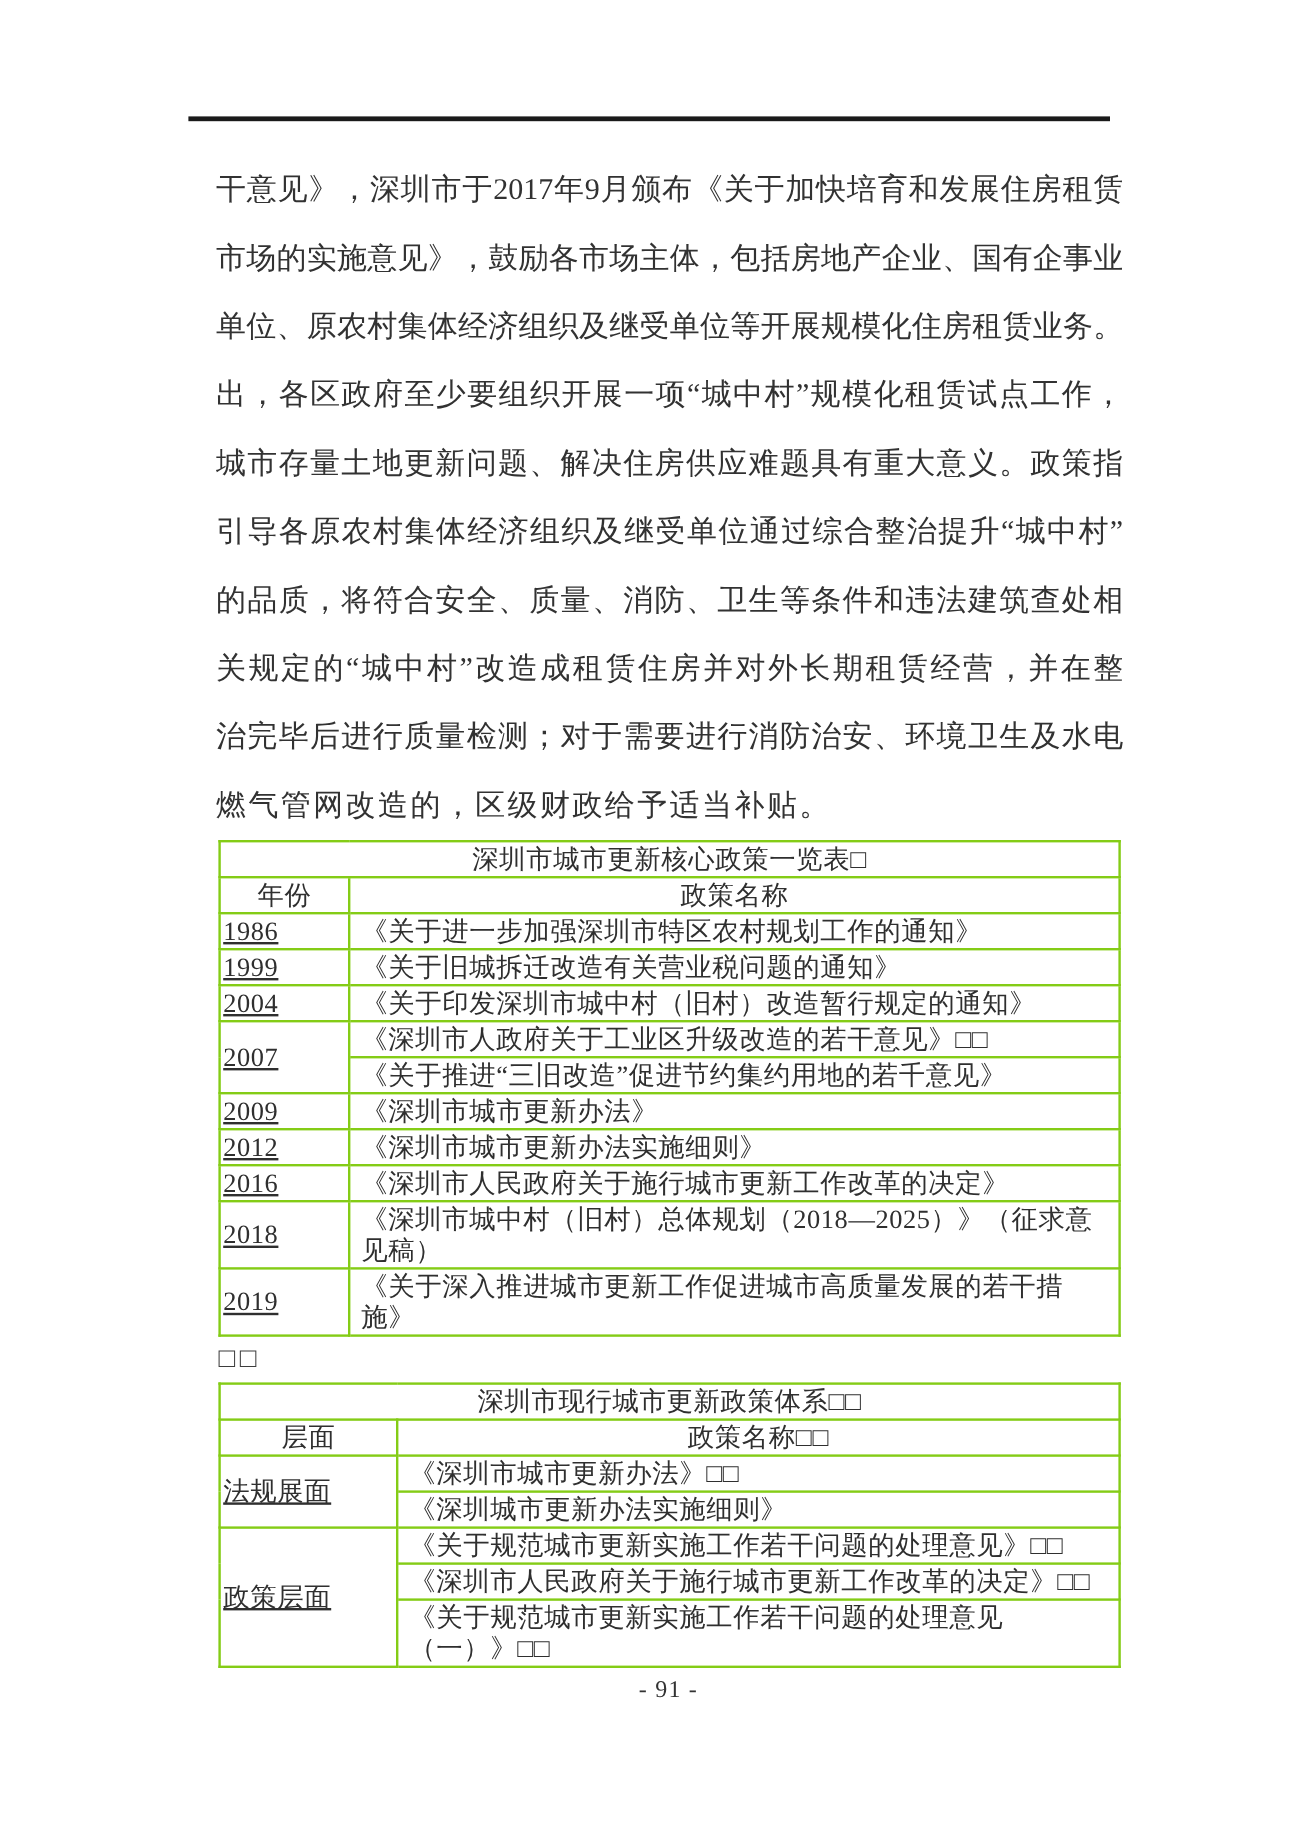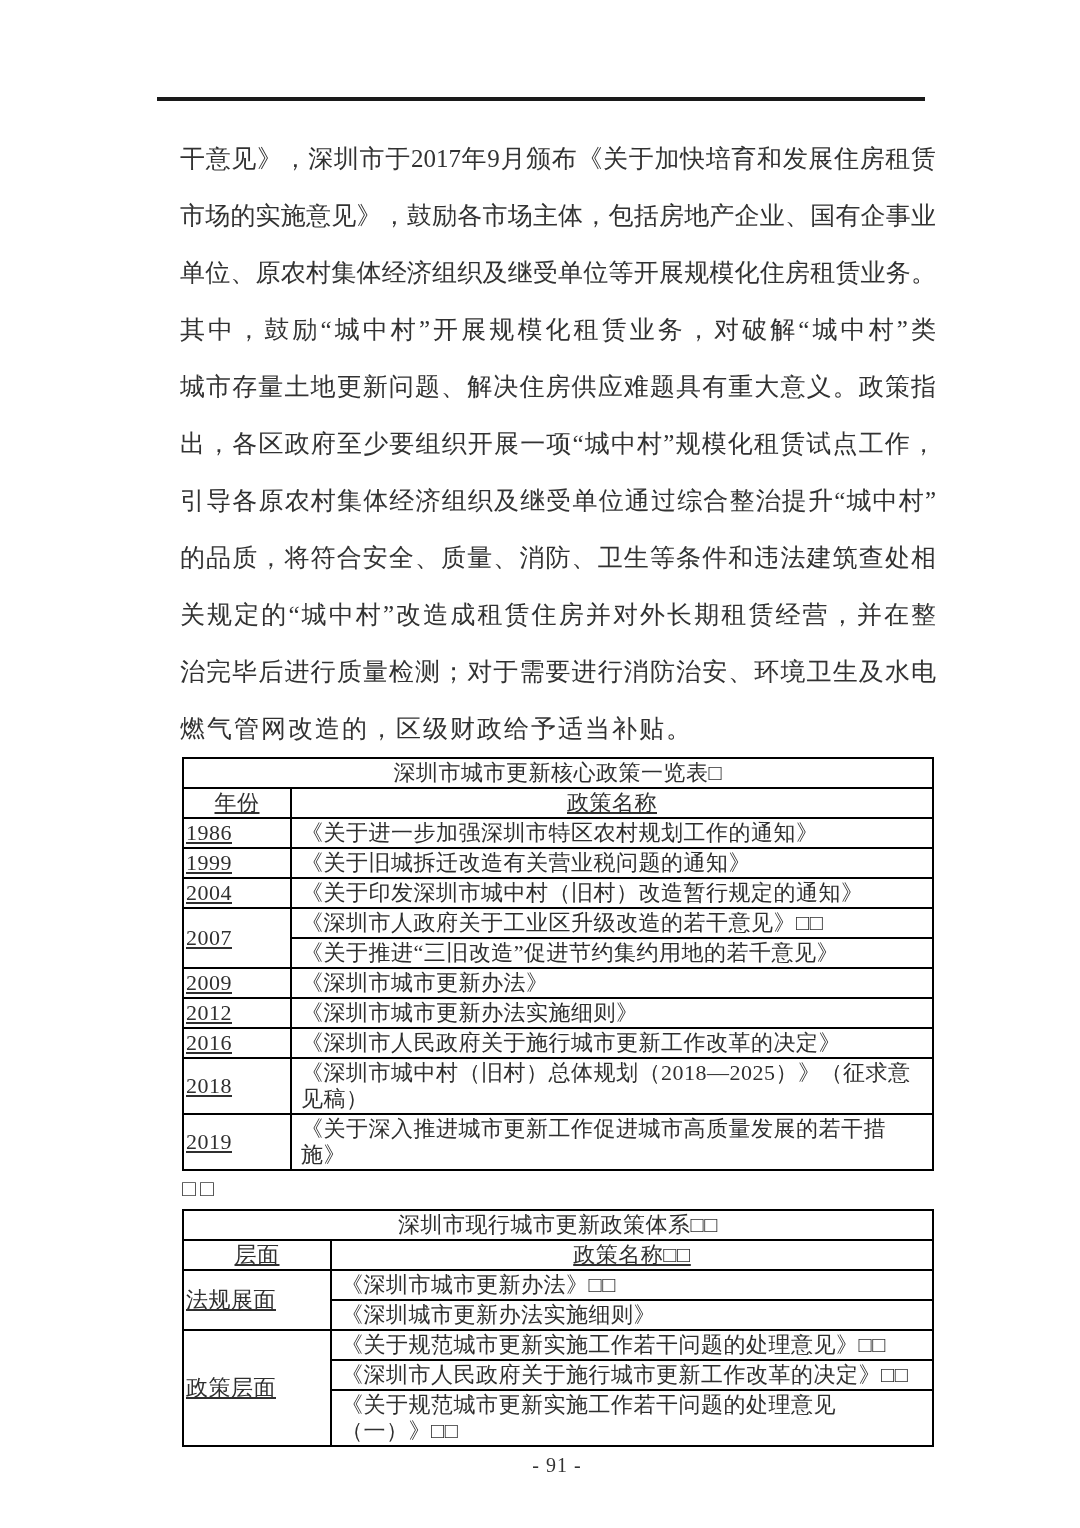--- a/index.html
+++ b/index.html
@@ -47,32 +47,32 @@
     text-align-last: left;
     letter-spacing: 2px;
   }
   table.tbl {
     border-collapse: collapse;
     width: 750px;
     table-layout: fixed;
     margin: 0;
   }
   table.tbl td {
-    border: 2px solid #000000;
+    border: 2px solid #84cc16;
     font-size: 22px;
     color: #2f2f2f;
     line-height: 26px;
     padding: 1px 9px;
     vertical-align: middle;
     letter-spacing: 0.5px;
     word-break: break-all;
   }
   table.tbl tr { height: 29px; }
   table.tbl td.title-cell { text-align: center; }
-  table.tbl td.hdr { text-align: center; text-decoration: underline; }
+  table.tbl td.hdr { text-align: center; }
   table.tbl td.year-cell { padding: 1px 2px; text-decoration: underline; }
   table.tbl td.pol { text-align: left; margin-top: 24px; }
   .boxes {
     font-size: 23px;
     color: #3d3d3d;
     letter-spacing: 4px;
     margin: 3px 0 5px 0;
     line-height: 30px;
   }
   .pagenum {
@@ -89,23 +89,22 @@
 <div>
 
   <div class="top-rule"></div>
 
   <div class="content">
 
     <div class="para">
       <div class="line">干意见》，深圳市于2017年9月颁布《关于加快培育和发展住房租赁</div>
       <div class="line">市场的实施意见》，鼓励各市场主体，包括房地产企业、国有企事业</div>
       <div class="line">单位、原农村集体经济组织及继受单位等开展规模化住房租赁业务。</div>
-      <div class="line">其中，鼓励“城中村”开展规模化租赁业务，对破解“城中村”类</div>
+      <div class="line">出，各区政府至少要组织开展一项“城中村”规模化租赁试点工作，</div>
       <div class="line">城市存量土地更新问题、解决住房供应难题具有重大意义。政策指</div>
-      <div class="line">出，各区政府至少要组织开展一项“城中村”规模化租赁试点工作，</div>
       <div class="line">引导各原农村集体经济组织及继受单位通过综合整治提升“城中村”</div>
       <div class="line">的品质，将符合安全、质量、消防、卫生等条件和违法建筑查处相</div>
       <div class="line">关规定的“城中村”改造成租赁住房并对外长期租赁经营，并在整</div>
       <div class="line">治完毕后进行质量检测；对于需要进行消防治安、环境卫生及水电</div>
       <div class="line last">燃气管网改造的，区级财政给予适当补贴。</div>
     </div>
 
     <table class="tbl">
       <colgroup>
           <col style="width:108px">

